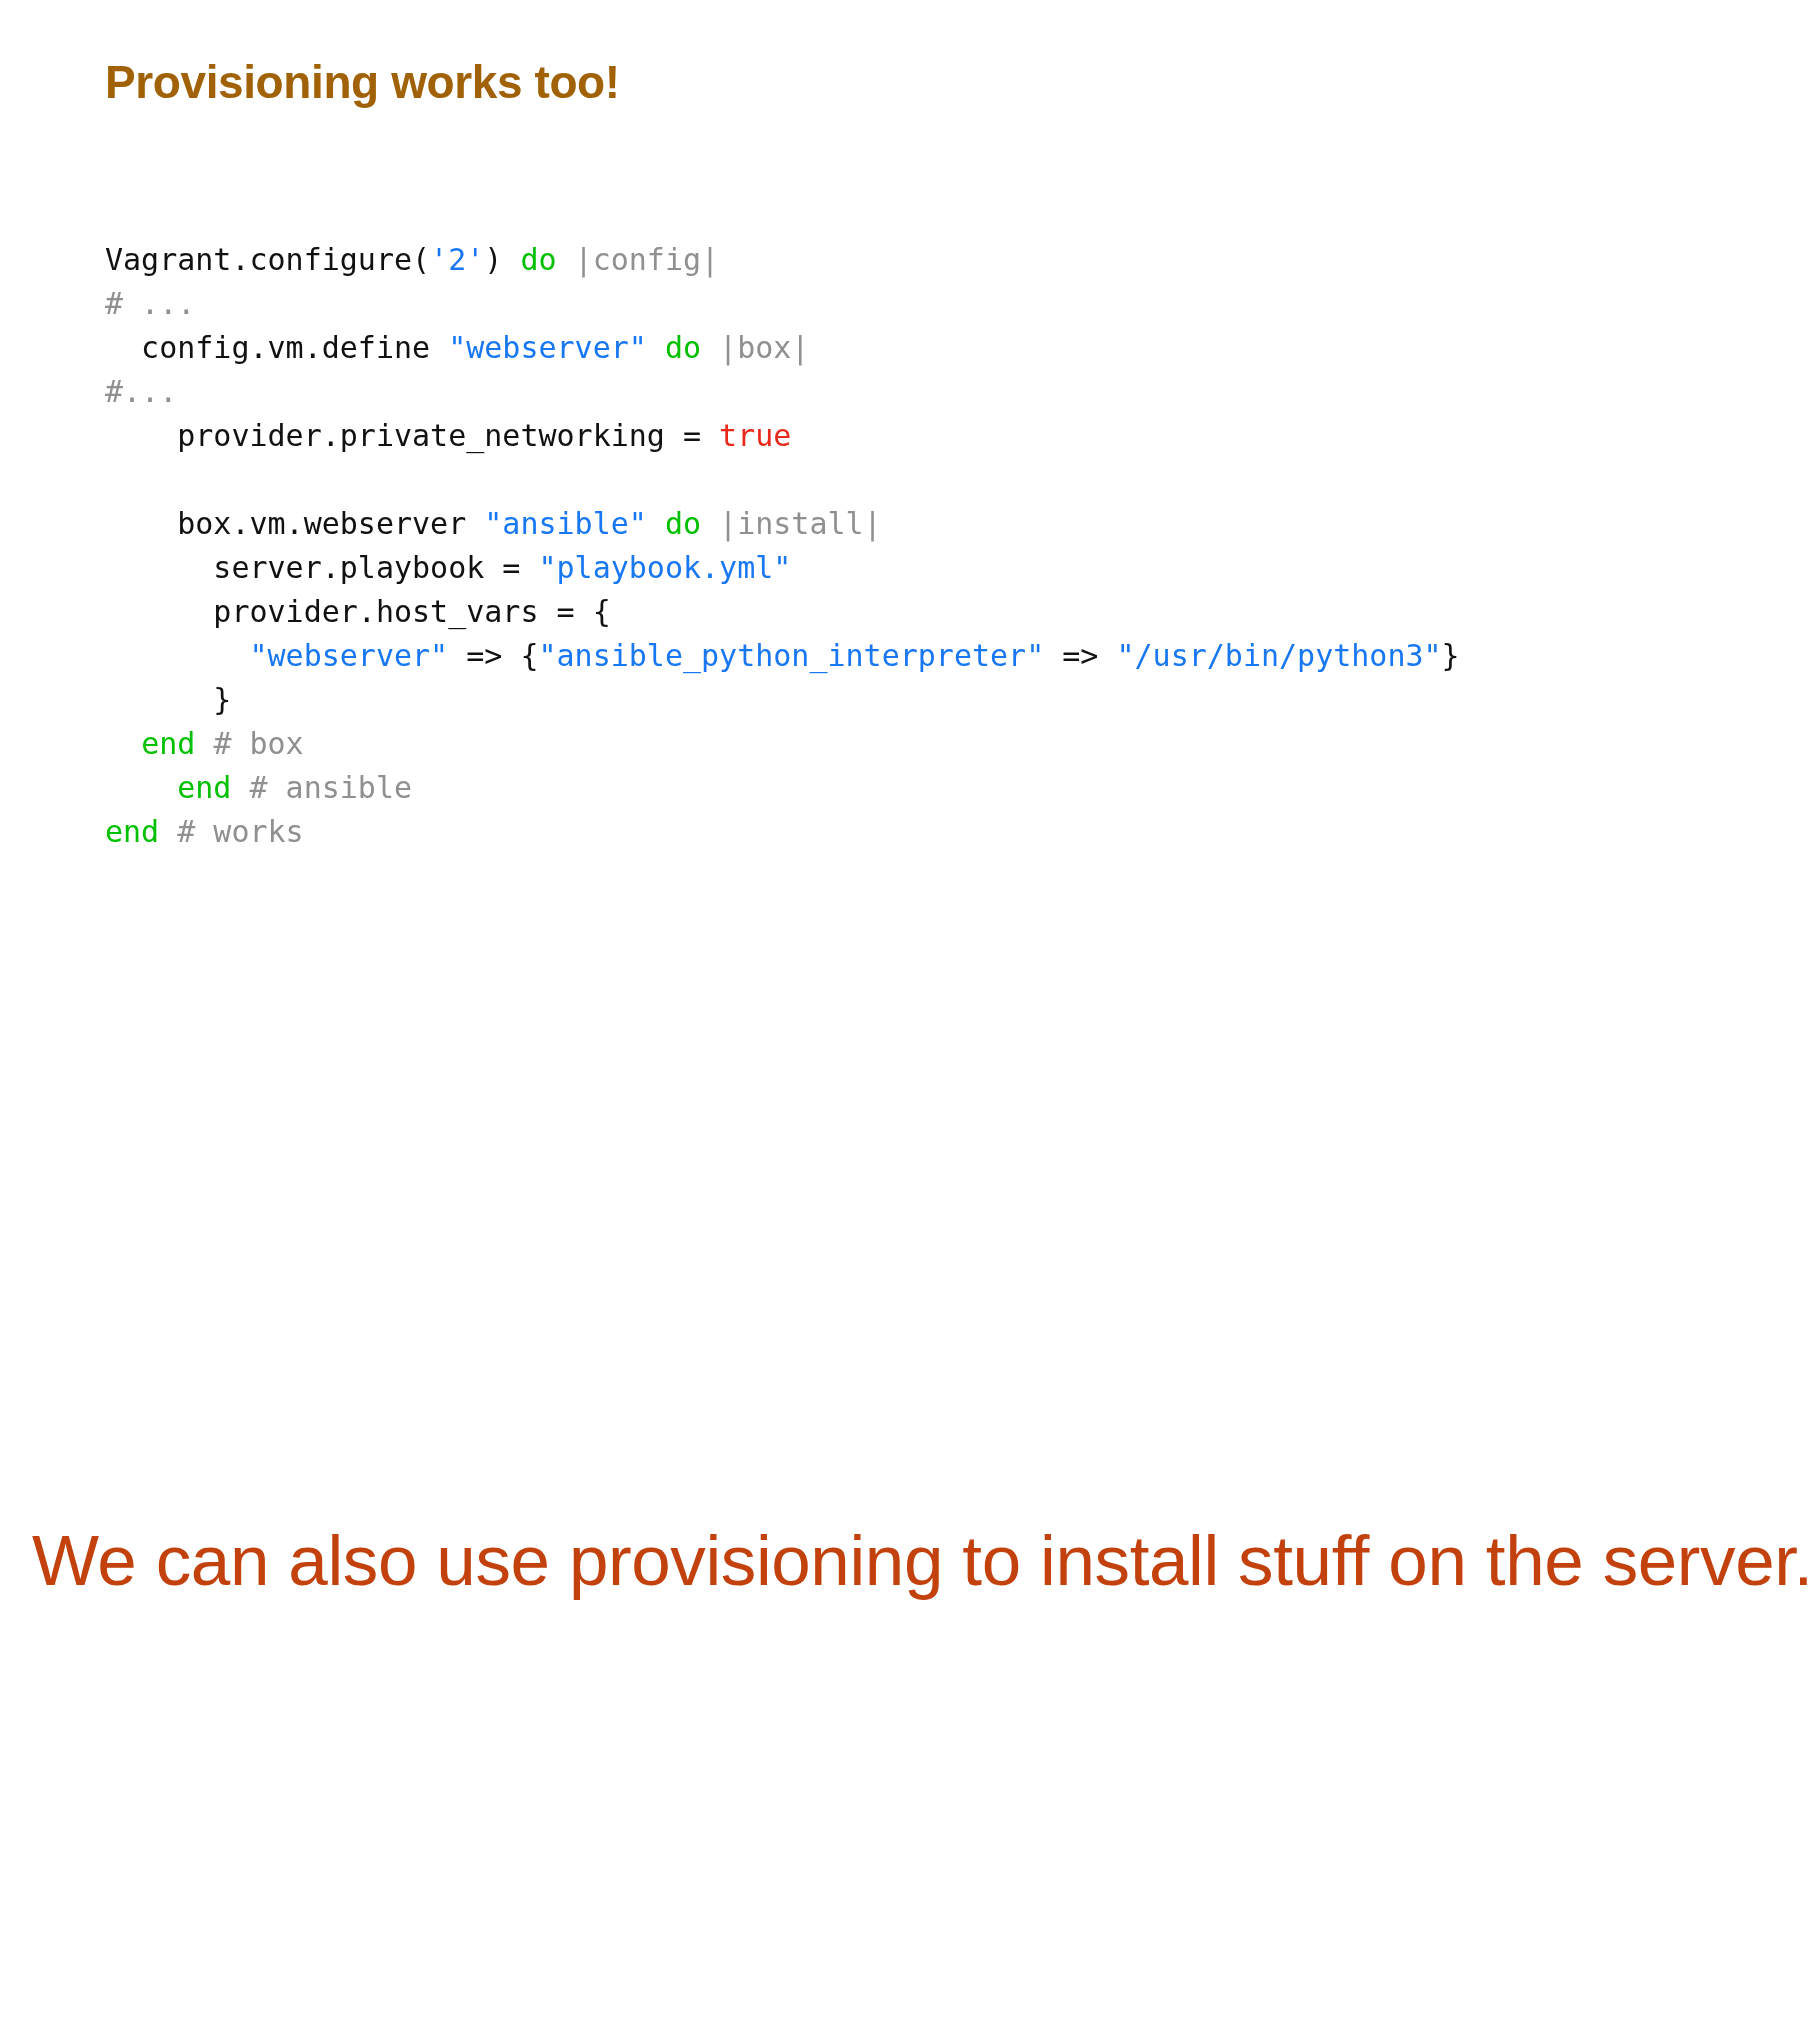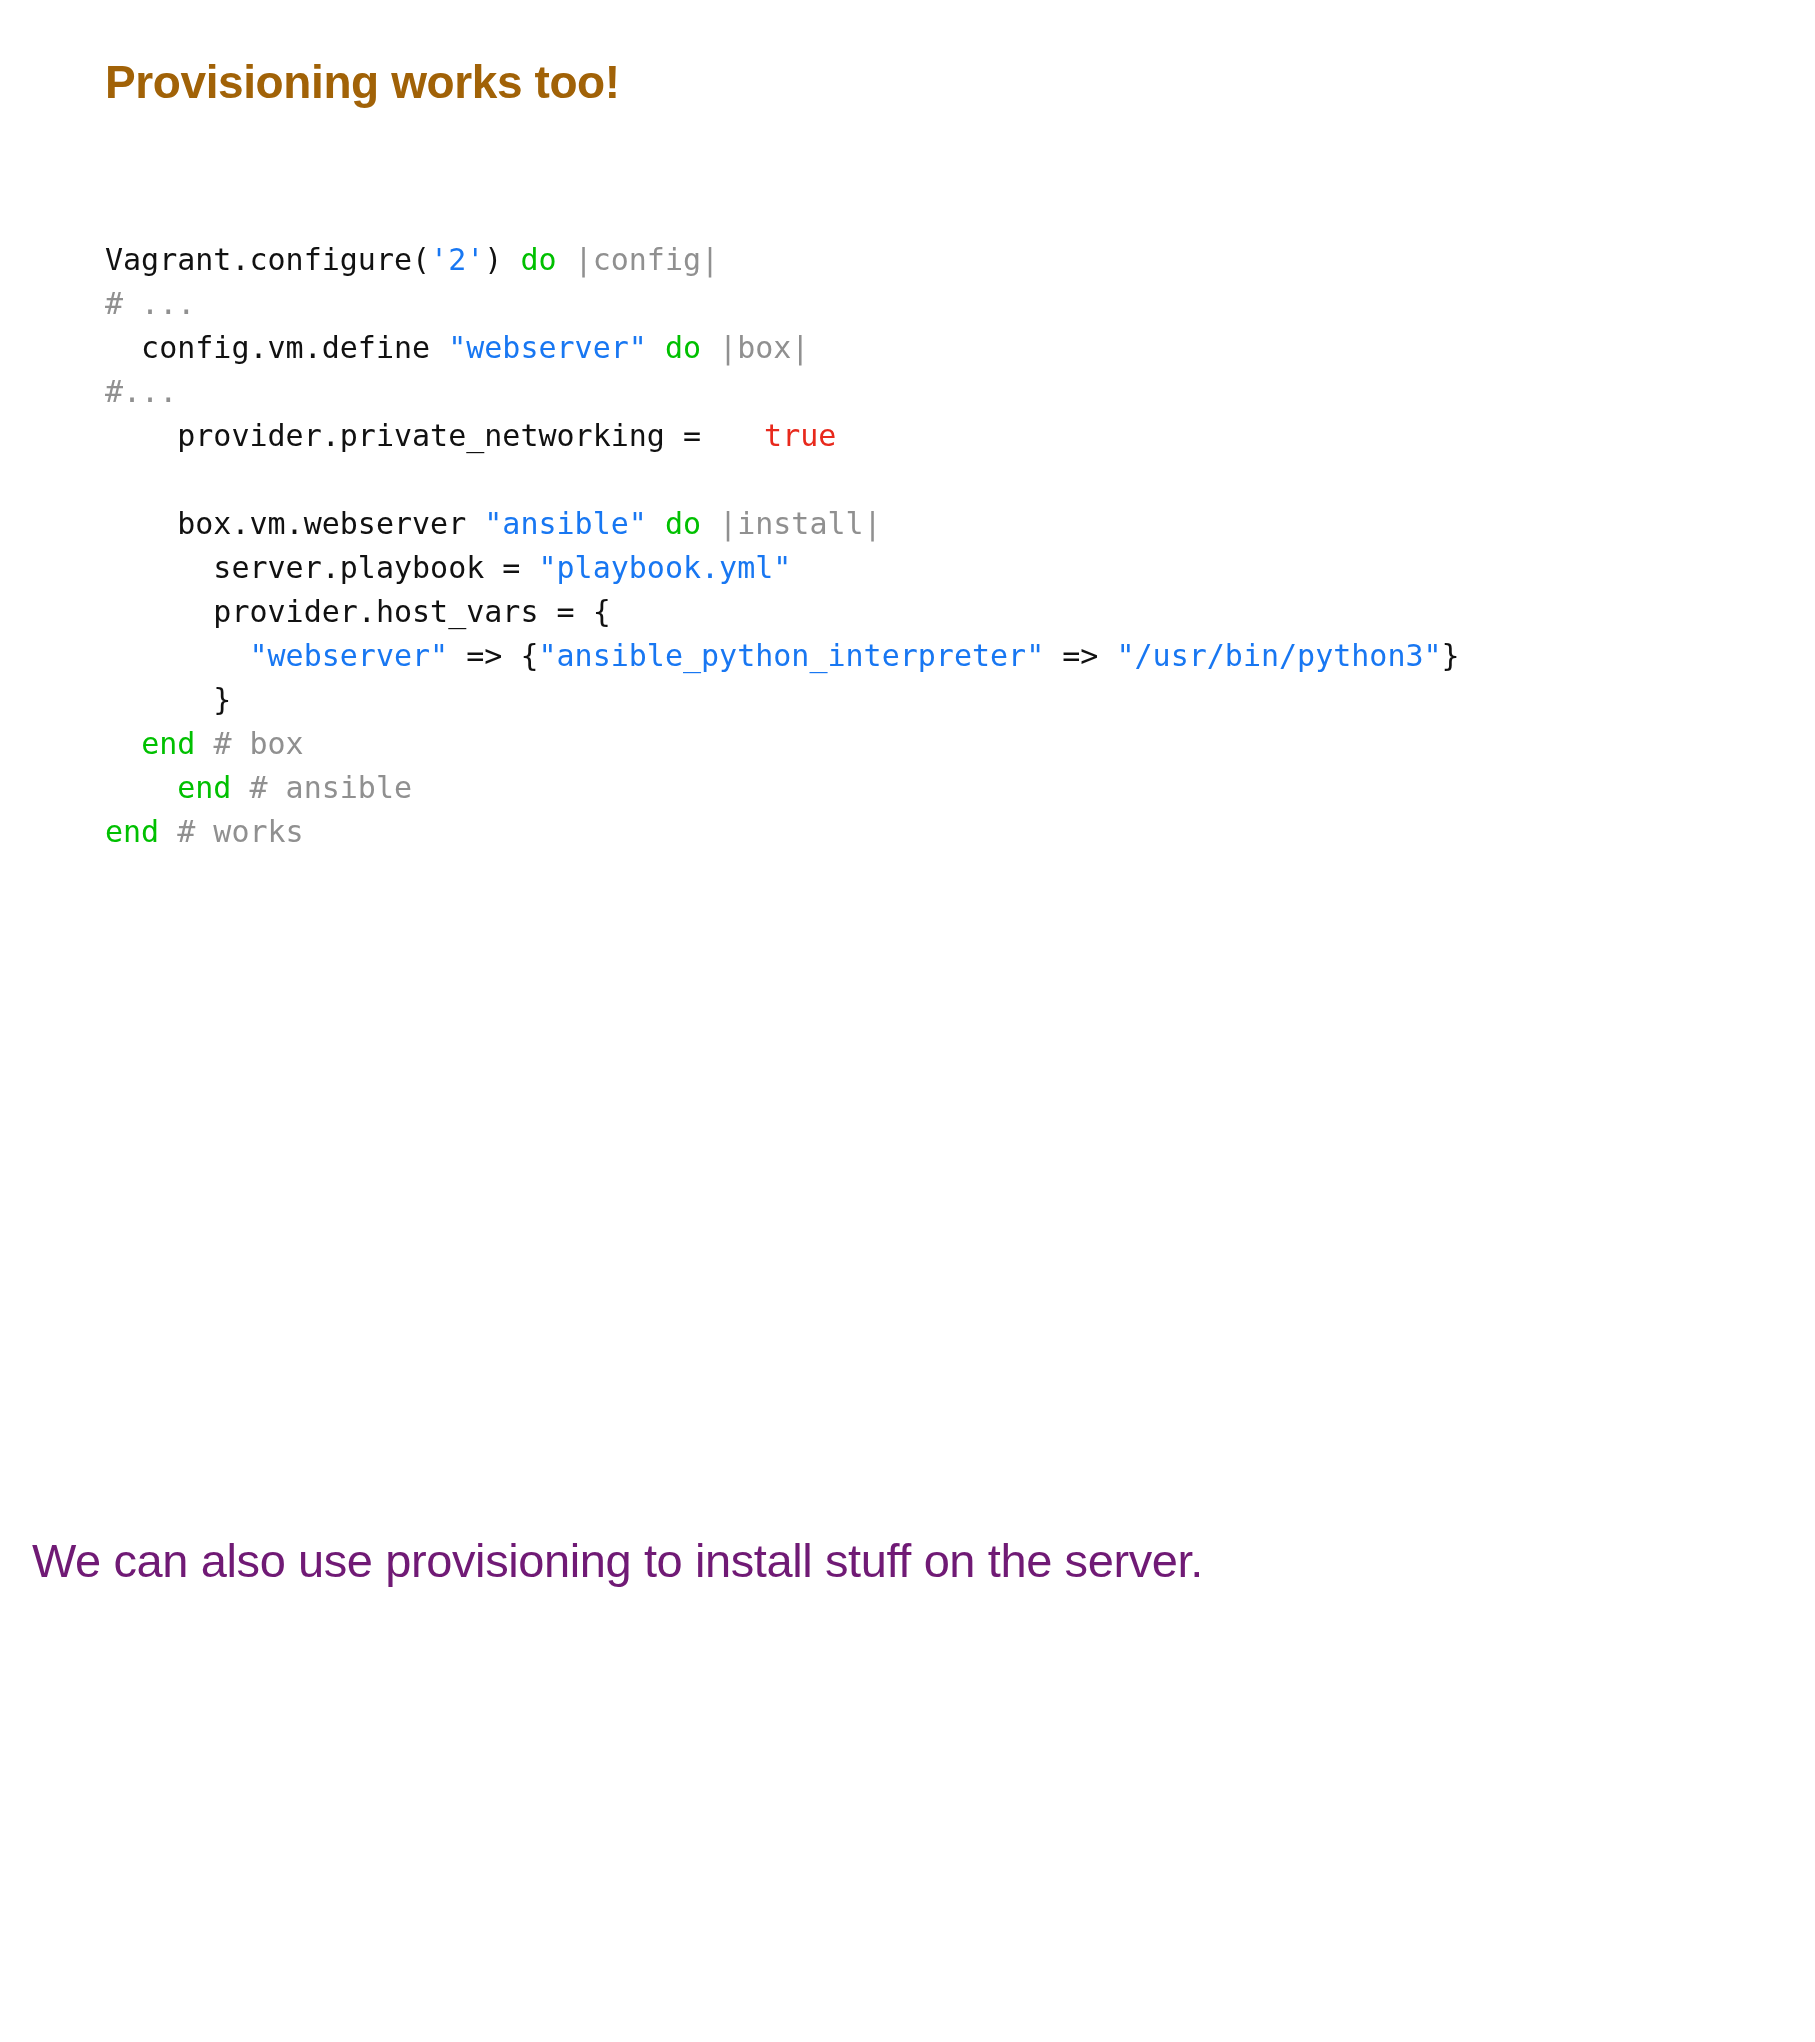--- a/index.html
+++ b/index.html
@@ -44,34 +44,34 @@
   }
   #code-block .ln {
     display: block;
     min-height: 44px;
     white-space: pre;
   }
   .tok-plain   { color: #111111; }
   .tok-string  { color: #1877f2; }
   .tok-keyword { color: #00c000; }
   .tok-comment { color: #909090; }
-  .tok-const   { color: #e8291c; margin-left: 45px; }
+  .tok-const   { color: #e8291c; }
   .tok-blockvar{ color: #909090; }
 
   
   #slide-caption {
     position: absolute;
     left: 32px;
     top: 1518px;
     width: 1764px;
     font-family: "Liberation Sans", sans-serif;
     font-weight: normal;
-    font-size: 47px;
+    font-size: 71px;
     line-height: 85px;
-    color: #701a75;
+    color: #c2410c;
     white-space: nowrap;
     letter-spacing: -0.4px;
   }
 </style>
 </head>
 <body>
 
 <div id="slide-root">
 
   <div id="slide-title">Provisioning works too!</div>

